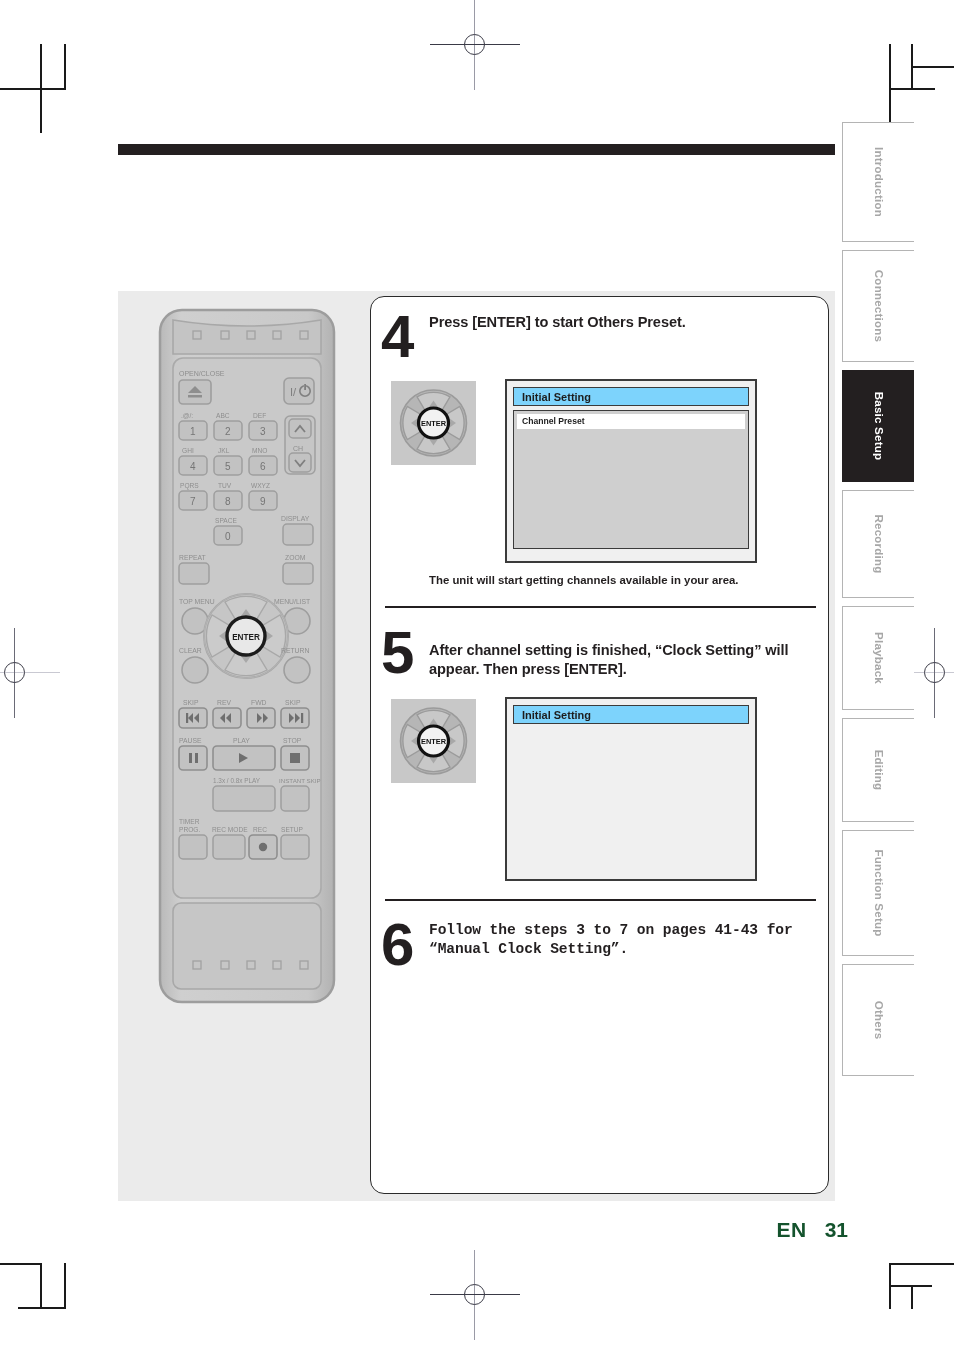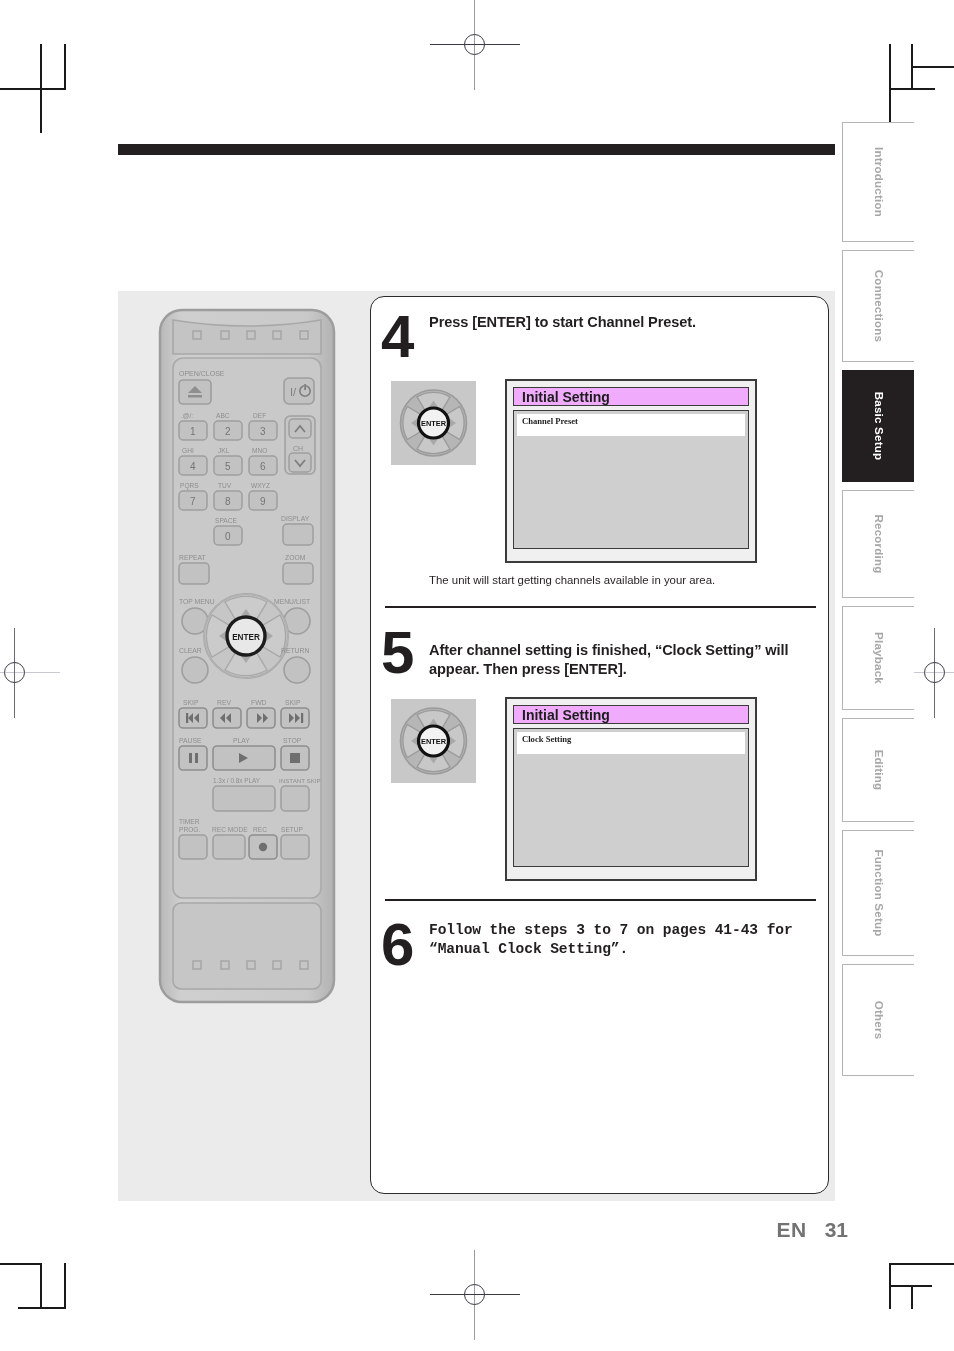--- a/index.html
+++ b/index.html
@@ -92,67 +92,67 @@
     font-size: 14.6px;
     line-height: 19px;
     color: #231f20;
     letter-spacing: -0.1px;
   }
   .step-caption {
     position: absolute;
     font-size: 11.4px;
     color: #231f20;
     line-height: 15px;
+    font-weight: bold;
   }
 
   
   .dpad {
     position: absolute;
     width: 85px; height: 84px;
     background: #c8c8c8;
   }
   .dpad svg { display: block; }
 
   
   .osd {
     position: absolute;
     background: #f0f0f0;
     border: 2px solid #3b3b3b;
     box-sizing: border-box;
     padding: 6px;
   }
   .osd-title {
-    background: #f0abfc;
+    background: #7dd3fc;
     border: 1.5px solid #3b3b3b;
     box-sizing: border-box;
-    font-size: 14px;
+    font-size: 11px;
     font-weight: bold;
     color: #1d1d1d;
     padding: 4px 0 4px 8px;
     height: 19px;
     line-height: 11px;
   }
   .osd-body {
     margin-top: 4px;
     background: #cfcfcf;
     border: 1.5px solid #3b3b3b;
     box-sizing: border-box;
     height: calc(100% - 29px);
     padding: 3px 3px 3px 3px;
   }
   .osd-row {
     background: #ffffff;
     font-size: 8.6px;
     font-weight: bold;
     color: #1d1d1d;
     padding: 3px 11px 3px 5px;
-    height: 22px;
+    height: 15px;
     line-height: 9px;
     box-sizing: border-box;
-    font-family: Liberation Serif, serif;
   }
 
   
   .remote-wrap { position: absolute; left: 157px; top: 306px; }
 
   
   .tabs { position: absolute; left: 842px; top: 122px; }
   .tab {
     position: absolute;
     left: 0;
@@ -179,21 +179,21 @@
   }
   .tab.active span { color: #ffffff; }
 
   
   .footer {
     position: absolute;
     left: 0; top: 1218px;
     width: 848px;
     text-align: right;
     font-weight: bold;
-    color: #737373;
+    color: #14532d;
   }
   .footer .en { font-size: 21px; letter-spacing: 0.5px; }
   .footer .pg { font-size: 21px; margin-left: 18px; }
 </style>
 </head>
 <body>
 
 <div class="cropmark" style="left:64px; top:44px; width:1.6px; height:46px;"></div>
 <div class="cropmark" style="left:18px; top:88px; width:46px; height:1.6px;"></div>
 <div class="cropmark" style="left:40px; top:44px; width:1.6px; height:89px;"></div>
@@ -414,21 +414,21 @@
     <text x="124" y="526" font-size="6.6">SETUP</text>
     <rect x="124" y="529" width="28" height="24" rx="4" fill="#c2c2c2" stroke="#9e9e9e" stroke-width="1.5"></rect>
   </g>
 </svg>
 </div>
 
 <div class="steps-card">
 
   <div class="step">
     <div class="step-num" style="left:10px; top:14px;">4</div>
-    <div class="step-title" style="left:58px; top:16px; width:380px;">Press [ENTER] to start Channel Preset.</div>
+    <div class="step-title" style="left:58px; top:16px; width:380px;">Press [ENTER] to start Others Preset.</div>
 
     <div class="dpad" style="left:20px; top:84px;">
       <svg width="85" height="84" viewBox="0 0 85 84">
         <circle cx="42.5" cy="42" r="33" fill="#b6b6b6" stroke="#9b9b9b" stroke-width="1.6"></circle>
         <path d="M26 15.8 a33 33 0 0 1 33 0 l-9.5 16 a17 17 0 0 0 -14 0 z" fill="#c8c8c8" stroke="#9b9b9b" stroke-width="1.4"></path>
         <path d="M26 68.2 a33 33 0 0 0 33 0 l-9.5 -16 a17 17 0 0 1 -14 0 z" fill="#c8c8c8" stroke="#9b9b9b" stroke-width="1.4"></path>
         <path d="M16.3 25.5 a33 33 0 0 0 0 33 l16 -9.5 a17 17 0 0 1 0 -14 z" fill="#c8c8c8" stroke="#9b9b9b" stroke-width="1.4"></path>
         <path d="M68.7 25.5 a33 33 0 0 1 0 33 l-16 -9.5 a17 17 0 0 0 0 -14 z" fill="#c8c8c8" stroke="#9b9b9b" stroke-width="1.4"></path>
         <path d="M42.5 19.5 l4.4 6.4 h-8.8 z" fill="#a8a8a8"></path>
         <path d="M42.5 64.5 l4.4 -6.4 h-8.8 z" fill="#a8a8a8"></path>
@@ -466,23 +466,20 @@
         <path d="M42.5 64.5 l4.4 -6.4 h-8.8 z" fill="#a8a8a8"></path>
         <path d="M20 42 l6.4 -4.4 v8.8 z" fill="#a8a8a8"></path>
         <path d="M65 42 l-6.4 -4.4 v8.8 z" fill="#a8a8a8"></path>
         <circle cx="42.5" cy="42" r="15" fill="#f2f2f2" stroke="#111111" stroke-width="3.2"></circle>
         <text x="42.5" y="45" font-size="7.4" font-family="Liberation Sans, sans-serif" font-weight="bold" fill="#111111" text-anchor="middle">ENTER</text>
       </svg>
     </div>
 
     <div class="osd" style="left:134px; top:400px; width:252px; height:184px;">
       <div class="osd-title">Initial Setting</div>
-      <div class="osd-body">
-        <div class="osd-row">Clock Setting</div>
-      </div>
     </div>
   </div>
 
   <div class="step-divider" style="top:602px;"></div>
 
   <div class="step">
     <div class="step-num" style="left:10px; top:622px;">6</div>
     <div class="step-title" style="left:58px; top:624px; width:370px;font-family:Liberation Mono, monospace;">Follow the steps 3 to 7 on pages 41-43 for “Manual Clock Setting”.</div>
   </div>
 

